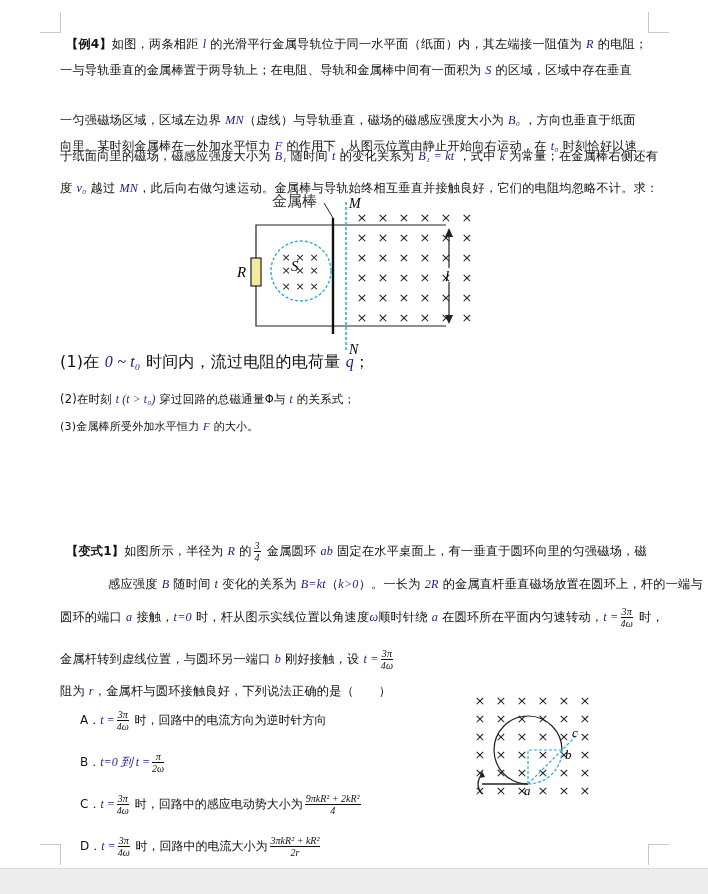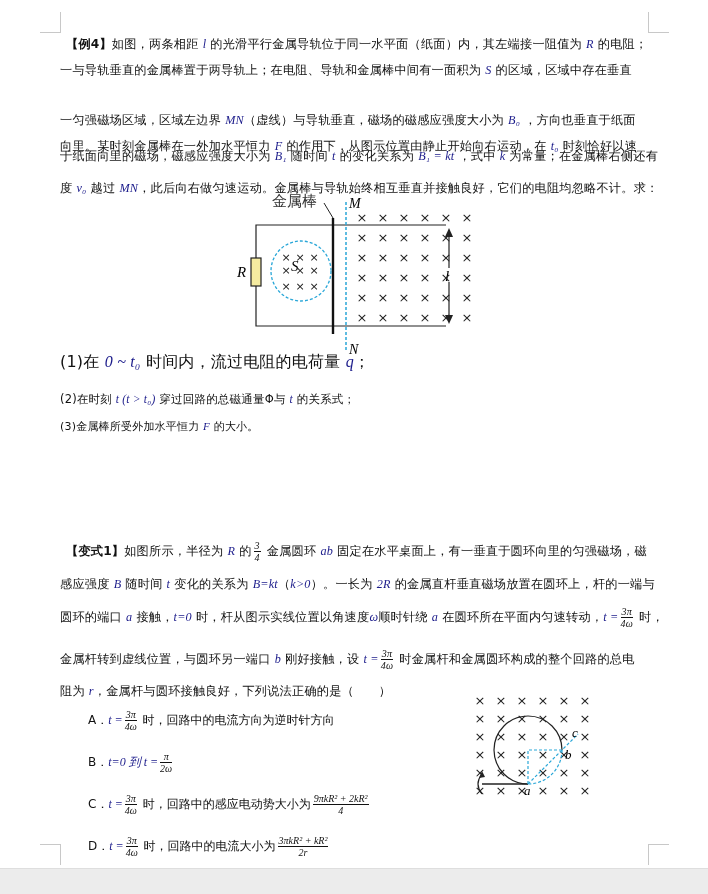--- a/index.html
+++ b/index.html
@@ -11,21 +11,21 @@
   .c-tl{left:40px;top:12px;border-right:1px solid #c8c8c8;border-bottom:1px solid #c8c8c8;width:20px;height:20px;left:40px;}
   .c-tr{left:648px;top:12px;border-left:1px solid #c8c8c8;border-bottom:1px solid #c8c8c8;}
   .c-bl{left:40px;top:844px;border-right:1px solid #c8c8c8;border-top:1px solid #c8c8c8;}
   .c-br{left:648px;top:844px;border-left:1px solid #c8c8c8;border-top:1px solid #c8c8c8;}
   .line{position:absolute;left:60px;font-size:12.2px;white-space:nowrap;letter-spacing:0.2px;}
   .ital{font-family:"Liberation Serif","DejaVu Serif",serif;font-style:italic;color:#1a1a8a;}
   .bold{font-weight:bold;}
   .frac{display:inline-block;vertical-align:middle;text-align:center;font-family:"Liberation Serif",serif;font-style:italic;font-size:10px;line-height:11px;margin:0 2px;}
   .frac .num{display:block;border-bottom:1px solid #111;padding:0 1px;}
   .frac .den{display:block;}
-  .opt{position:absolute;left:80px;font-size:12px;white-space:nowrap;margin-left:8px;}
+  .opt{position:absolute;left:80px;font-size:12px;white-space:nowrap;}
   svg text{font-family:"Liberation Serif",serif;}
 </style>
 </head>
 <body>
 
 <div class="page">
   <div class="corner c-tl"></div>
   <div class="corner c-tr"></div>
   <div class="corner c-bl"></div>
   <div class="corner c-br"></div>
@@ -109,23 +109,23 @@
   </svg>
 
   <div id="ex4q">
       <div class="line" style="top: 352px; font-size: 16px;"><span>(1)</span><span>在 </span><span class="ital">0 ~ t₀</span><span> 时间内，流过电阻的电荷量 </span><span class="ital">q</span><span>；</span></div>
       <div class="line" style="top: 392px; font-size: 11.5px;"><span>(2)</span><span>在时刻 </span><span class="ital">t (t &gt; t₀)</span><span> 穿过回路的总磁通量Φ与 </span><span class="ital">t</span><span> 的关系式；</span></div>
       <div class="line" style="top: 419px; font-size: 11px;"><span>(3)</span><span>金属棒所受外加水平恒力 </span><span class="ital">F</span><span> 的大小。</span></div>
     </div>
 
   <div id="var1">
       <div class="line" style="top: 540px; left: 66px;"><span class="bold">【变式1】</span><span>如图所示，半径为 </span><span class="ital">R</span><span> 的</span><span class="frac"><span class="num">3</span><span class="den">4</span></span><span> 金属圆环 </span><span class="ital">ab</span><span> 固定在水平桌面上，有一垂直于圆环向里的匀强磁场，磁</span></div>
-      <div class="line" style="top: 576px;"><span>感应强度 </span><span class="ital">B</span><span> 随时间 </span><span class="ital">t</span><span> 变化的关系为 </span><span class="ital">B=kt</span><span>（</span><span class="ital">k&gt;0</span><span>）。一长为 </span><span class="ital">2R</span><span> 的金属直杆垂直磁场放置在圆环上，杆的一端与</span></div>
+      <div class="line" style="top: 576px; margin-left: 48px;"><span>感应强度 </span><span class="ital">B</span><span> 随时间 </span><span class="ital">t</span><span> 变化的关系为 </span><span class="ital">B=kt</span><span>（</span><span class="ital">k&gt;0</span><span>）。一长为 </span><span class="ital">2R</span><span> 的金属直杆垂直磁场放置在圆环上，杆的一端与</span></div>
       <div class="line" style="top: 606px;"><span>圆环的端口 </span><span class="ital">a</span><span> 接触，</span><span class="ital">t=0</span><span> 时，杆从图示实线位置以角速度</span><span class="ital">ω</span><span>顺时针绕 </span><span class="ital">a</span><span> 在圆环所在平面内匀速转动，</span><span class="ital">t =</span><span class="frac"><span class="num">3π</span><span class="den">4ω</span></span><span> 时，</span></div>
-      <div class="line" style="top: 648px;"><span>金属杆转到虚线位置，与圆环另一端口 </span><span class="ital">b</span><span> 刚好接触，设 </span><span class="ital">t =</span><span class="frac"><span class="num">3π</span><span class="den">4ω</span></span><span> 时金属杆和金属圆环构成的整个回路的总电</span></div>
+      <div class="line" style="top: 648px;"><span>金属杆转到虚线位置，与圆环另一端口 </span><span class="ital">b</span><span> 刚好接触，设 </span><span class="ital">t =</span><span class="frac"><span class="num">3π</span><span class="den">4ω</span></span></div>
       <div class="line" style="top: 683px;"><span>阻为 </span><span class="ital">r</span><span>，金属杆与圆环接触良好，下列说法正确的是（　　）</span></div>
     </div>
   <div id="var1opts">
       <div class="opt" style="top: 709px;"><span>A．</span><span class="ital">t =</span><span class="frac"><span class="num">3π</span><span class="den">4ω</span></span><span> 时，回路中的电流方向为逆时针方向</span></div>
       <div class="opt" style="top: 751px;"><span>B．</span><span class="ital">t=0 到 </span><span class="ital">t =</span><span class="frac"><span class="num">π</span><span class="den">2ω</span></span></div>
       <div class="opt" style="top: 793px;"><span>C．</span><span class="ital">t =</span><span class="frac"><span class="num">3π</span><span class="den">4ω</span></span><span> 时，回路中的感应电动势大小为</span><span class="frac"><span class="num">9πkR² + 2kR²</span><span class="den">4</span></span></div>
       <div class="opt" style="top: 835px;"><span>D．</span><span class="ital">t =</span><span class="frac"><span class="num">3π</span><span class="den">4ω</span></span><span> 时，回路中的电流大小为</span><span class="frac"><span class="num">3πkR² + kR²</span><span class="den">2r</span></span></div>
     </div>
 
   <svg style="position:absolute;left:466px;top:692px;" width="130" height="110" viewBox="0 0 130 110">

